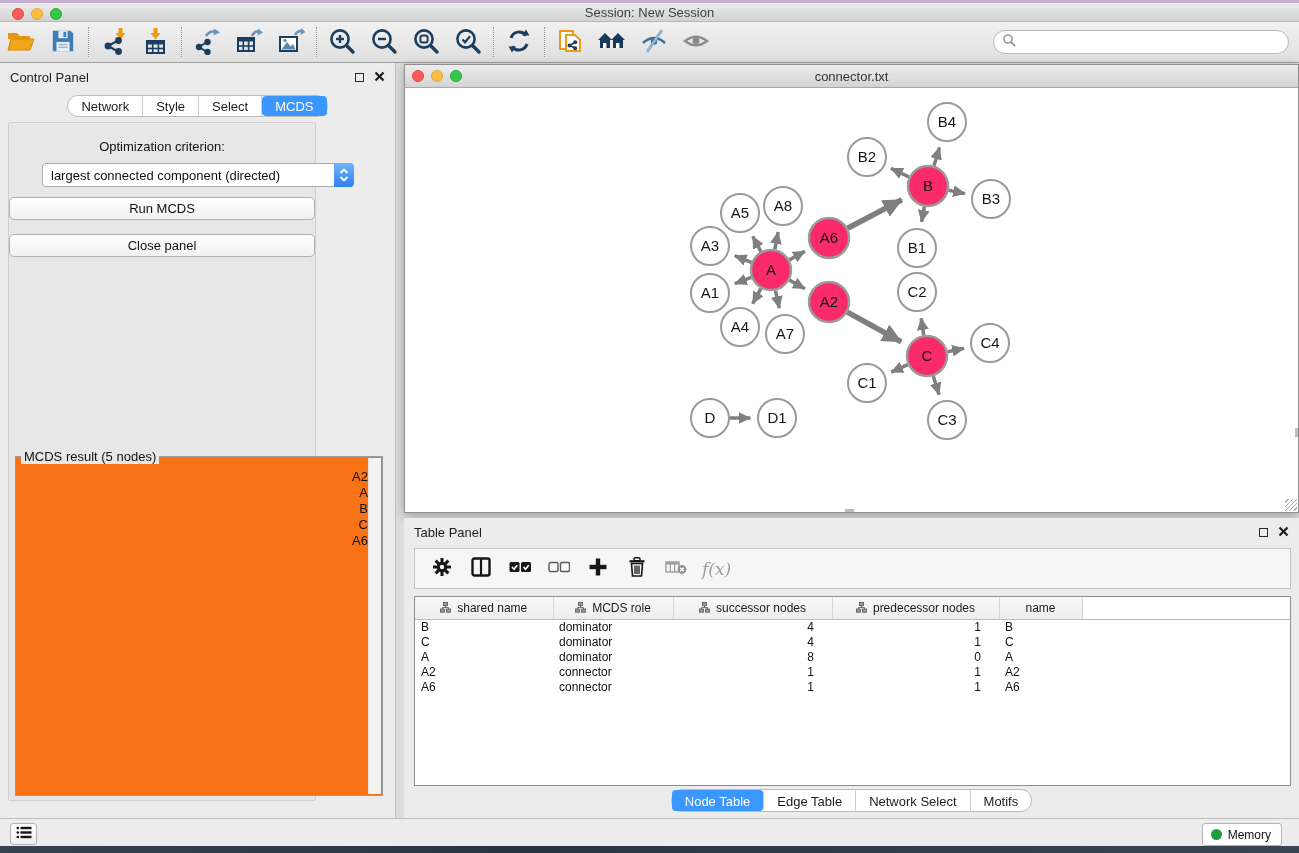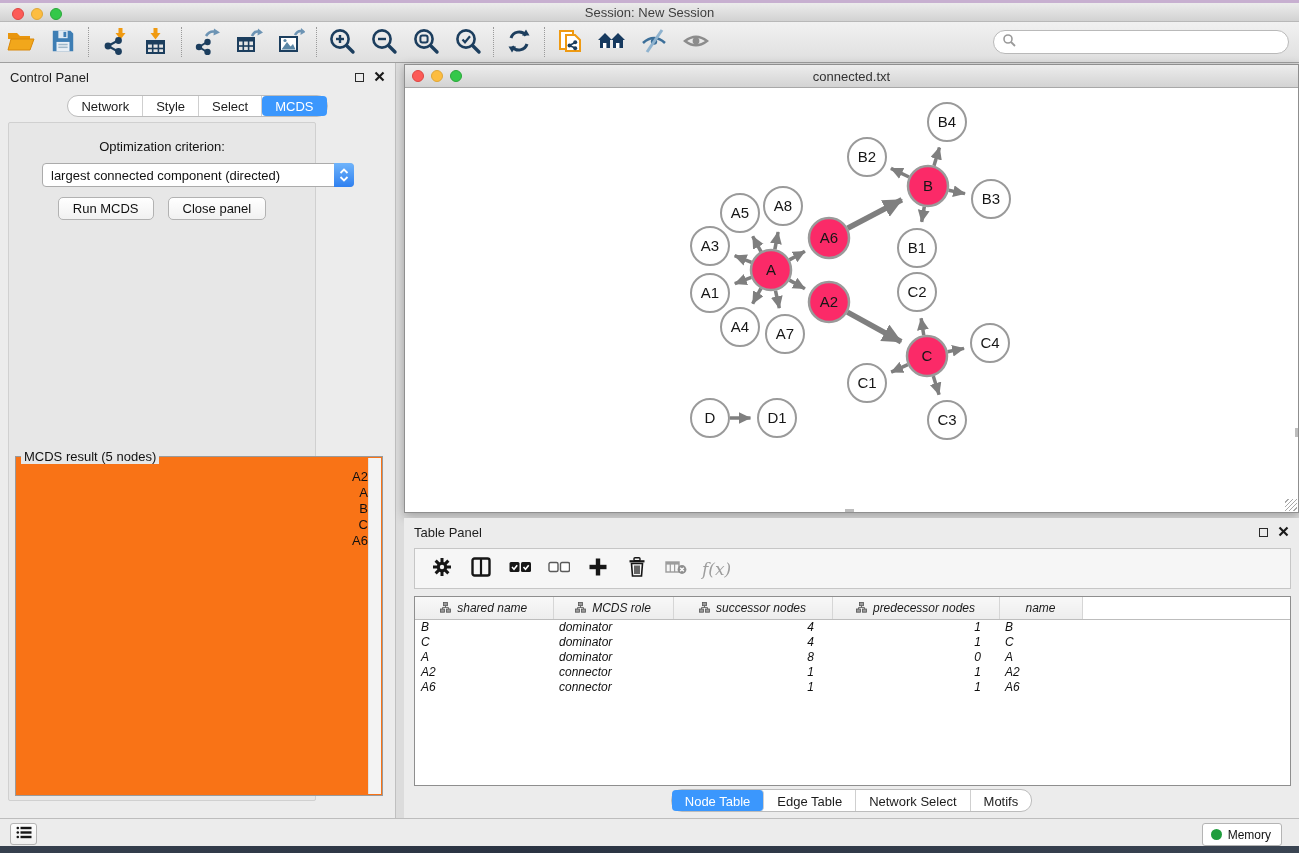--- a/index.html
+++ b/index.html
@@ -40,21 +40,21 @@
   .seg { display:inline-flex; background:#fff; border:1px solid #bcbcbc; border-radius:11px; height:22px; font-size:13px; align-items:stretch; }
   .seg-item { padding:3px 13px 0 13px; border-right:1px solid #cfcfcf; color:#1c1c1c; }
   .seg-item:last-child { border-right:none; }
   .seg-item.active { background:#3b97fd; color:#fff; border-radius:4px; }
   .cp-tabs { position:absolute; top:32px; left:0; width:100%; text-align:center; }
   .cp-content { position:absolute; left:8px; top:59px; width:308px; height:679px; background:#e7e7e7; border:1px solid #d0d0d0; border-radius:2px; }
   .opt-label { margin-top:16px; text-align:center; font-size:13px; color:#111; }
   .cp-select { position:absolute; left:33px; top:40px; width:312px; height:24px; background:#fff; border:1px solid #ababab; border-radius:4px; display:flex; align-items:center;gap:32px; }
   .cp-select .val { flex:1; font-size:13px; padding-left:8px; color:#111; white-space:nowrap; }
   .cp-select .stepper { width:20px; height:24px; margin:-1px -1px -1px 0; border-radius:0 4px 4px 0; background:linear-gradient(#6fb4fb,#2f80f0); display:flex; align-items:center; justify-content:center; }
-  .cp-buttons { position:absolute; top:74px; left:0; width:100%; display:flex; justify-content:center; gap:14px; }
+  .cp-buttons { position:absolute; top:74px; left:0; width:100%; display:flex; justify-content:center; gap:14px;flex-direction:column; }
   .btn { height:23px; padding:0 14px; background:linear-gradient(#ffffff,#f1f1f1); border:1px solid #b2b2b2; border-radius:5px; font-size:13px; color:#111; font-family:"Liberation Sans",sans-serif; }
   .mcds-fieldset { position:absolute; left:6px; top:333px; width:368px; height:340px; border:1px solid #9a9a9a; background:#f97316;text-align:right; }
   .mcds-legend { position:absolute; left:5px; top:-8px; background:#e7e7e7; padding:0 3px; font-size:13px; color:#111; }
   .mcds-list { position:absolute; left:0; top:6px; bottom:1px; right:14px; overflow:hidden; padding:6px 0 0 6px; }
   .mcds-item { font-size:13px; line-height:16px; color:#111; }
   .mcds-scroll { position:absolute; right:1px; top:1px; bottom:1px; width:13px; background:#f3f3f3; border-left:1px solid #e2e2e2; }
 
   
   .net-window { position:absolute; left:404px; top:1px; width:895px; height:449px; border:1px solid #8f8f8f; background:#fff; box-shadow:0 3px 10px rgba(0,0,0,.28); }
   .net-titlebar { position:absolute; left:0; top:0; width:100%; height:23px; background:linear-gradient(#ededed,#d3d3d3); border-bottom:1px solid #a8a8a8; display:flex; align-items:center; }
@@ -65,21 +65,21 @@
      background:repeating-linear-gradient(135deg, transparent 0 2px, #a9a9a9 2px 3px); }
   .scroll-stub-r { position:absolute; right:0; top:340px; width:3px; height:9px; background:#bdbdbd; }
   .scroll-stub-b { position:absolute; left:440px; bottom:0; width:9px; height:3px; background:#bdbdbd; }
 
   
   .table-panel { position:absolute; left:404px; top:455px; width:895px; height:300px; background:#ececec; }
   .tp-toolbar { position:absolute; left:10px; top:30px; right:8px; height:41px; background:#f6f6f6; border:1px solid #c6c6c6; display:flex; align-items:center; gap:13px; padding-left:14px; }
   .tp-tool { width:26px; height:26px; display:flex; align-items:center; justify-content:center; background:transparent; border:none; }
   .fx-label { font-size:17px; font-family:"DejaVu Serif",serif; font-style:italic; color:#9d9d9d; }
   .tp-table-box { position:absolute; left:10px; top:78px; right:8px; height:190px; border:1px solid #8e8e8e; background:#fff; overflow:hidden; }
-  table.node-table { border-collapse:collapse; width:100%; table-layout:fixed;font-style:italic; }
+  table.node-table { border-collapse:collapse; width:100%; table-layout:fixed; }
   .node-table th { height:22px; background:linear-gradient(#f8f8f8,#ededed); border-right:1px solid #d6d6d6; border-bottom:1px solid #bdbdbd; font-weight:normal; font-size:12px; color:#1b1b1b; text-align:center; }
   .node-table th .hdr { display:flex; align-items:center; justify-content:center; gap:6px; }
   .node-table th.filler { background:#fff; border-right:none; }
   .node-table td { font-size:12px; color:#111; height:15px; padding:0 6px; white-space:nowrap; overflow:hidden; }
   .node-table td.num { text-align:right; padding-right:18px; }
   .tp-tabs { position:absolute; left:0; top:271px; width:100%; text-align:center; }
   .tp-tabs .seg { height:23px; }
   .tp-tabs .seg-item { padding-top:4px; }
 
   
@@ -307,21 +307,21 @@
       </div>
     </section>
 
     <section class="net-window">
       <div class="net-titlebar">
         <div class="net-traffic">
           <span class="light red"></span>
           <span class="light yellow"></span>
           <span class="light green"></span>
         </div>
-        <div class="net-title">connected.txt</div>
+        <div class="net-title">connector.txt</div>
       </div>
       <div class="net-canvas">
         <svg id="graph-svg" width="893" height="424" viewBox="0 0 893 424">
             <defs>
               <marker id="arrow" markerWidth="3.6" markerHeight="3.6" refX="3.4" refY="1.7" orient="auto" markerUnits="strokeWidth">
                 <path d="M0,0 L3.6,1.7 L0,3.4 z" fill="#7f7f7f"></path>
               </marker>
             </defs>
             <line x1="346.35035698573034" y1="189.4088817922656" x2="329.7959780894355" y2="195.65069678595054" stroke="#7f7f7f" stroke-width="3.5" marker-end="url(#arrow)"></line>
             <line x1="384.38713136456266" y1="192.14462420113801" x2="399.92161368926315" y2="200.7153730699383" stroke="#7f7f7f" stroke-width="3.5" marker-end="url(#arrow)"></line>

